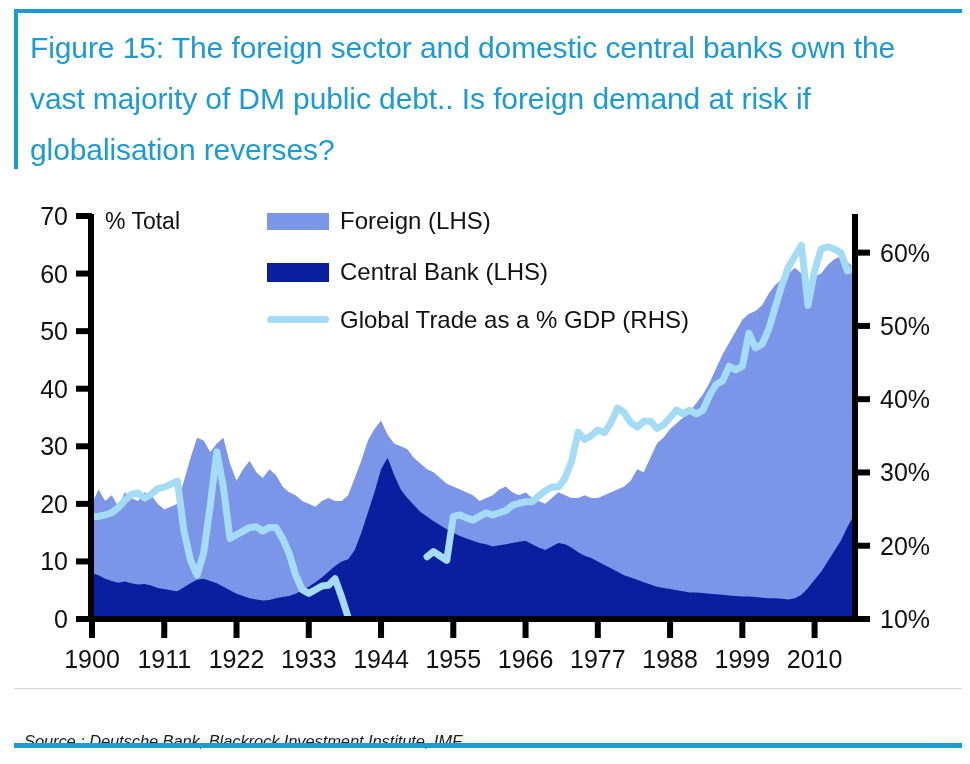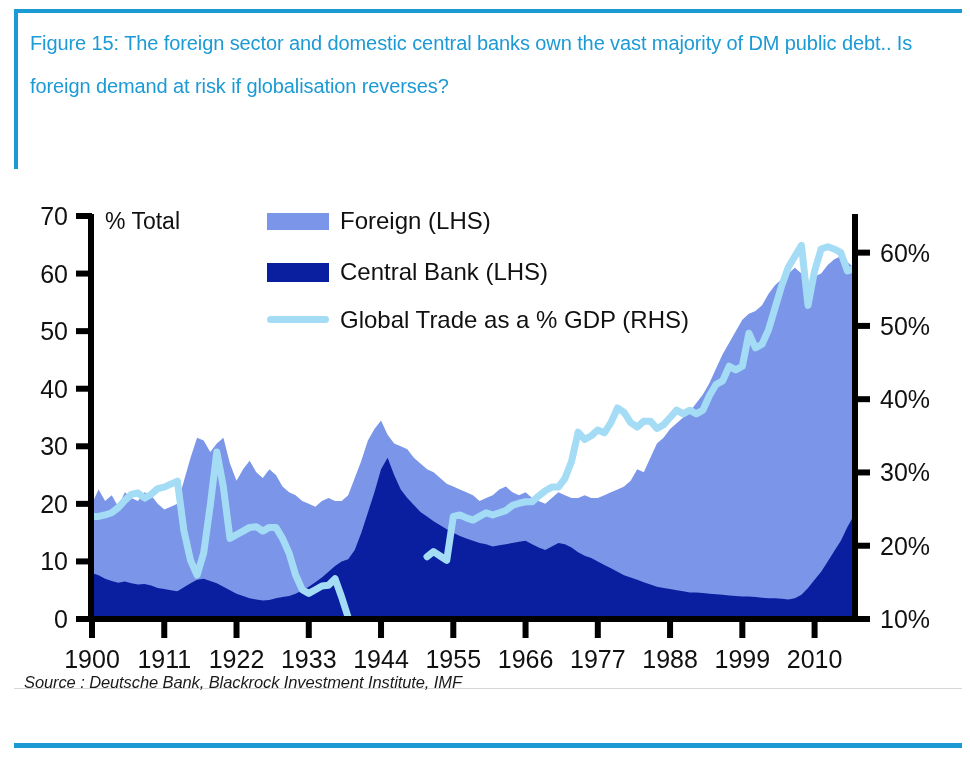--- a/index.html
+++ b/index.html
@@ -55,30 +55,30 @@
     width: 948px;
     height: 1px;
     background: #d3d7da;
   }
   #figure-title {
     position: absolute;
     left: 30px;
     top: 22px;
     width: 912px;
     color: #1B9AD6;
-    font-size: 20px;
-    line-height: 43px;
+    font-size: 30px;
+    line-height: 51px;
     font-weight: 400;
     letter-spacing: -0.1px;
     white-space: pre-wrap;
   }
   #source-note {
     position: absolute;
     left: 24px;
-    top: 673px;
+    top: 732px;
     font-size: 16.5px;
     font-style: italic;
     color: #1a1a1a;
     letter-spacing: -0.1px;
   }
   #chart-area {
     position: absolute;
     left: 0;
     top: 176px;
     width: 970px;

